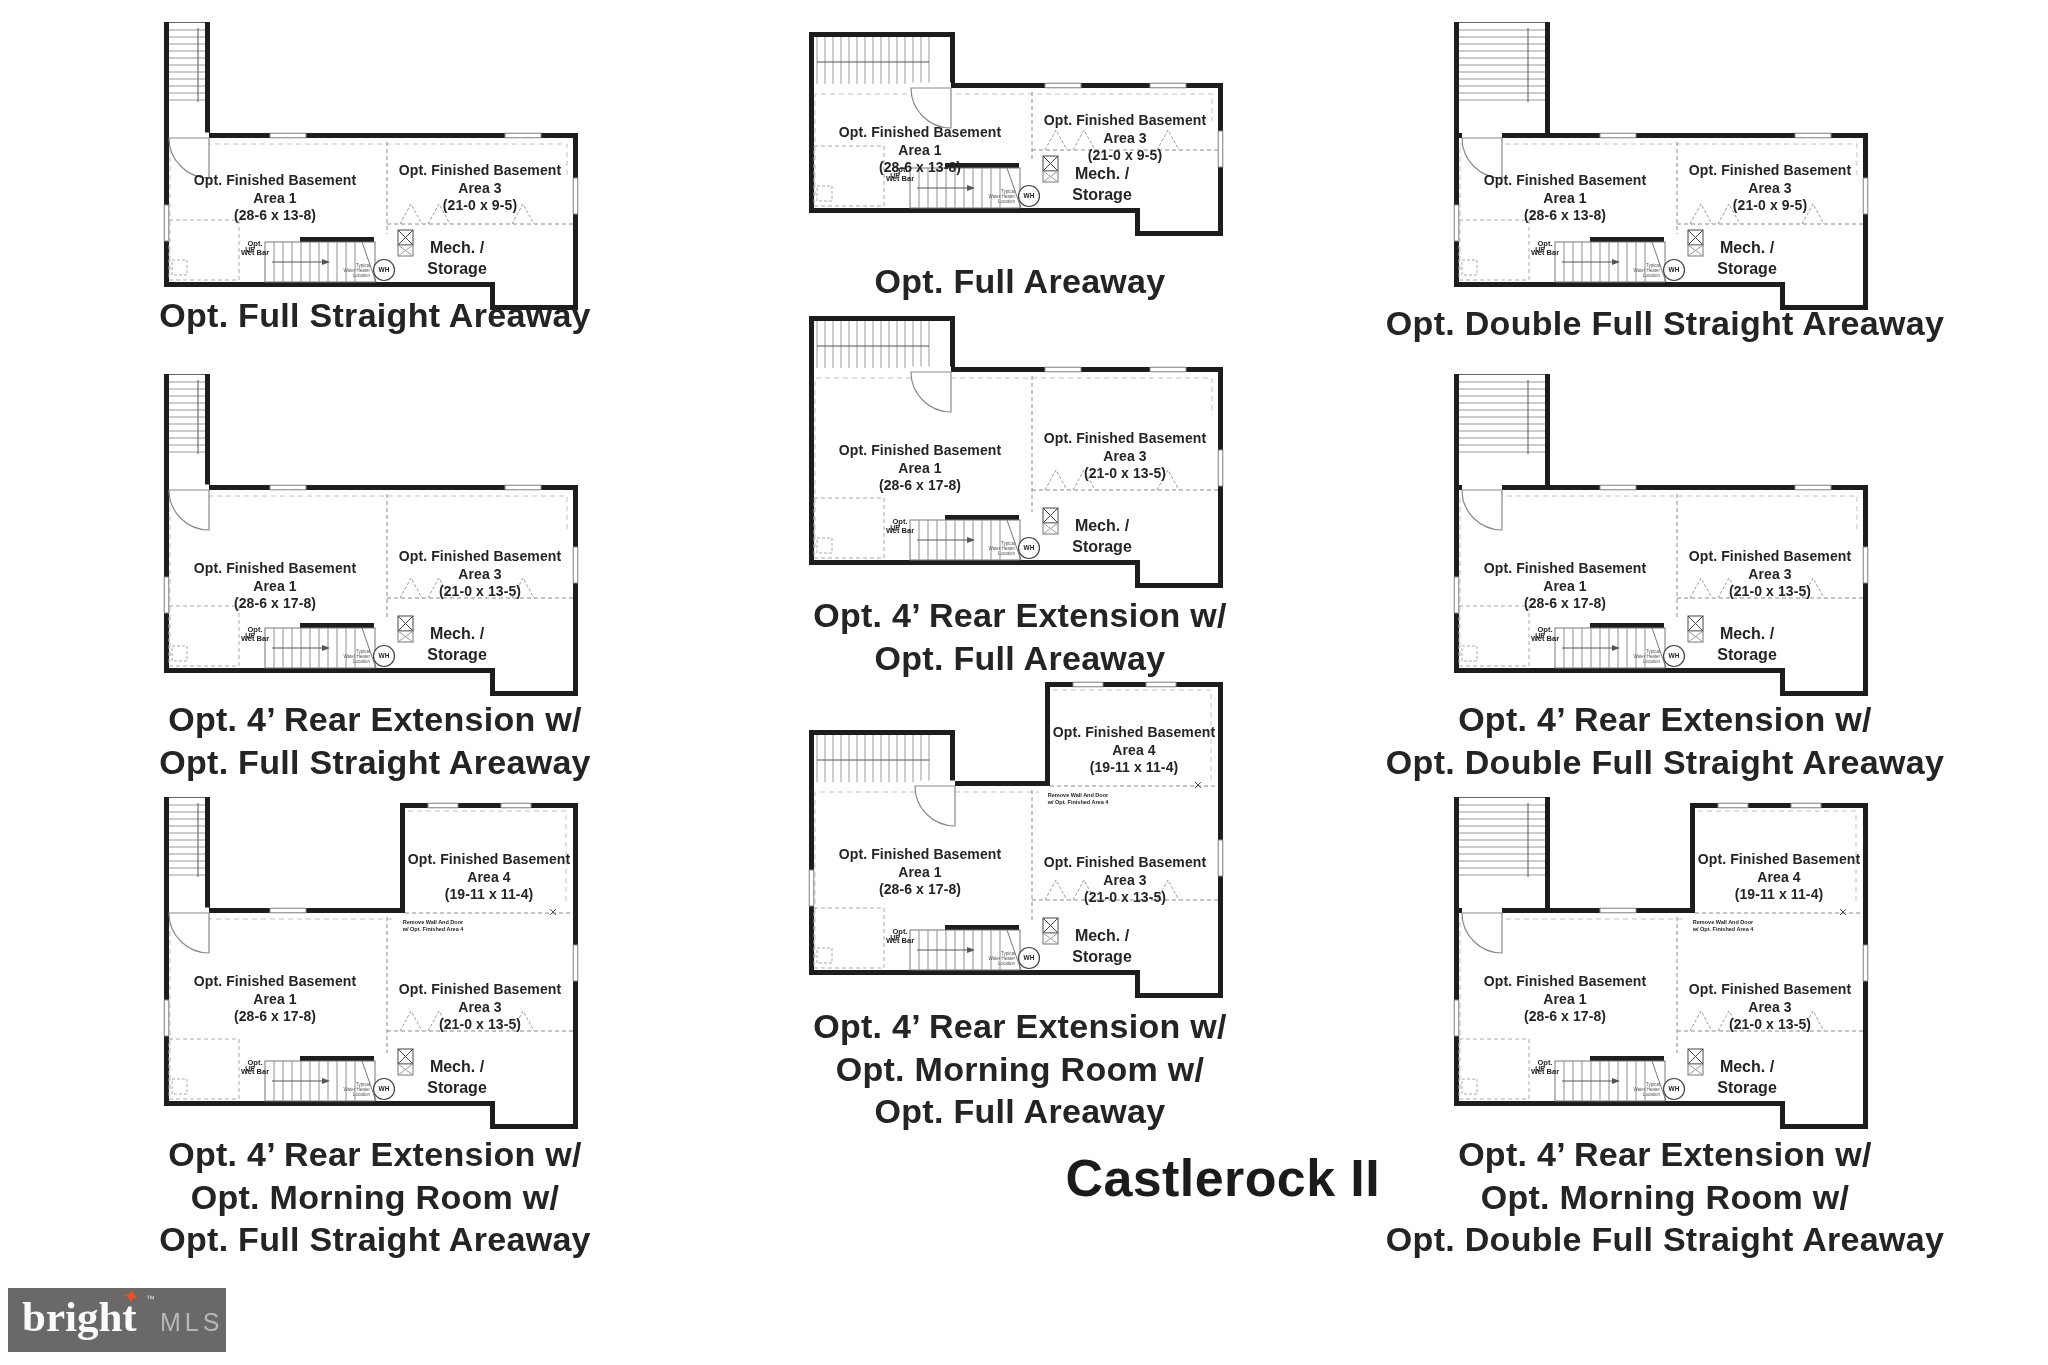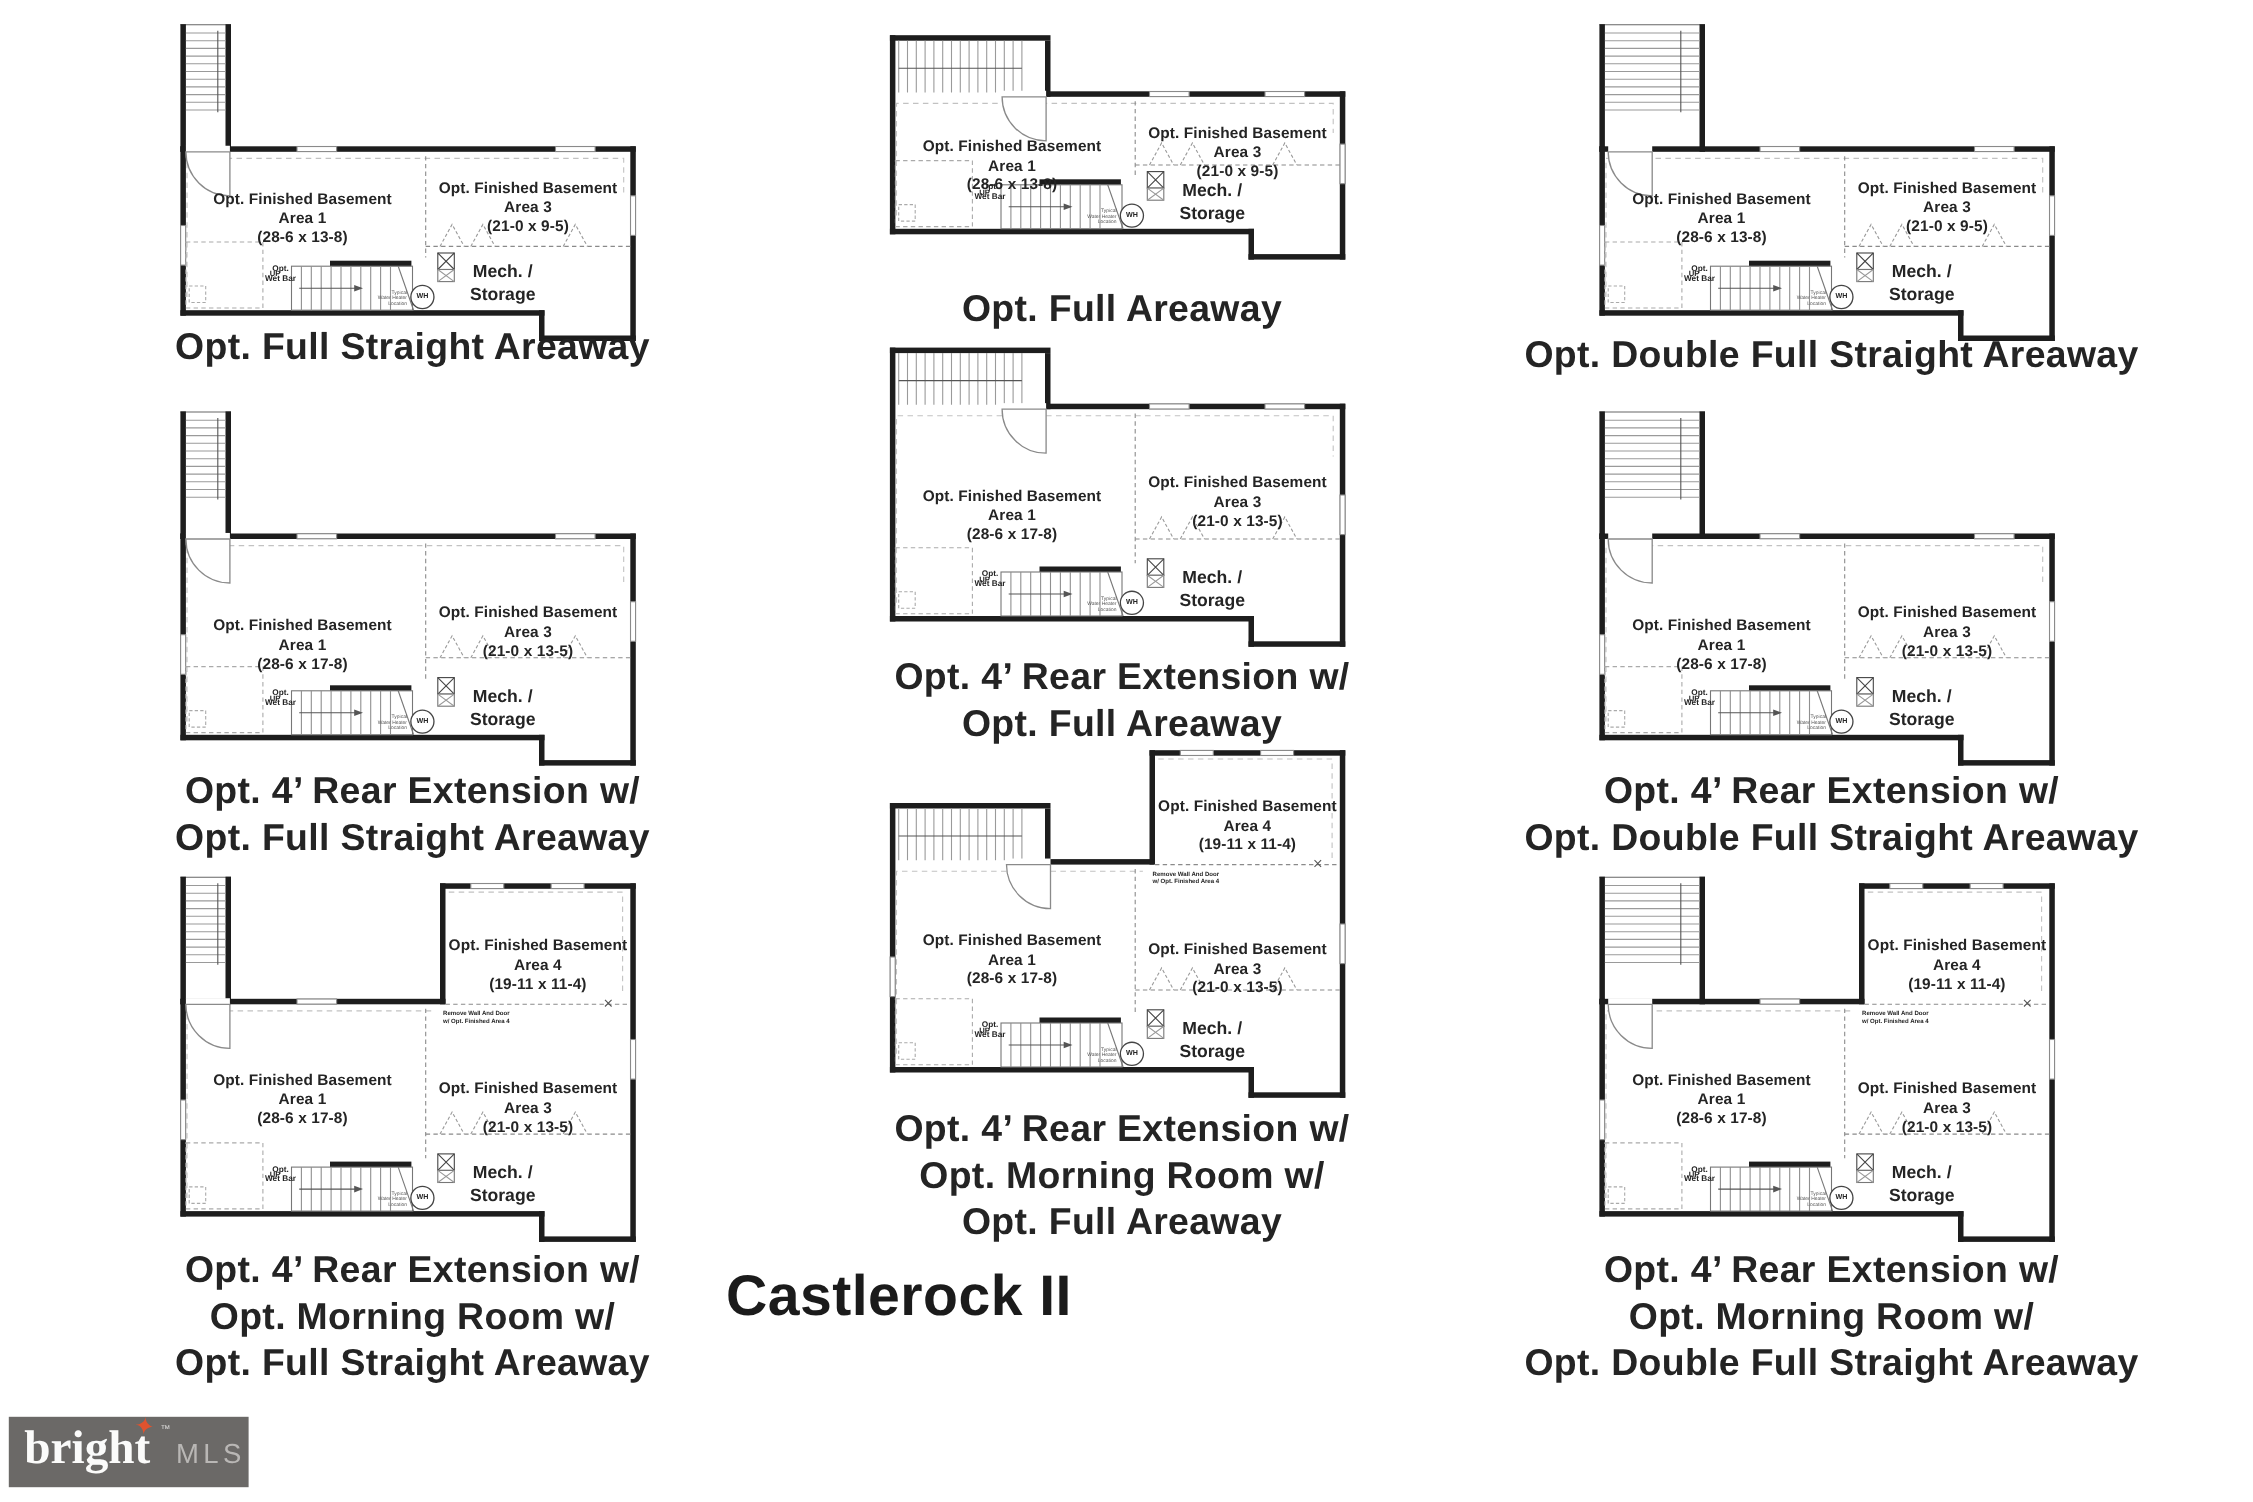--- a/index.html
+++ b/index.html
@@ -14,21 +14,21 @@
   .room{font-size:14px;letter-spacing:.1px}
   .mech{font-size:16px;line-height:1.3}
   .small{font-size:7.5px;line-height:1.15}
   .tiny{font-size:7px}
   .whl{font-size:6.5px}
   .micro{font-size:4.5px;line-height:1.1;font-weight:400;color:#555;text-align:right}
   .note{font-size:5.5px;line-height:1.25}
   .caption{position:absolute;left:215px;transform:translateX(-50%);text-align:center;
            font-size:34px;font-weight:700;letter-spacing:.3px;color:#242424;
            line-height:1.25;white-space:nowrap}
-  .title{position:absolute;left:660px;top:1148px;width:720px;text-align:left;
+  .title{position:absolute;left:660px;top:1148px;width:720px;text-align:right;
          font-size:52px;font-weight:800;letter-spacing:.4px;line-height:1.18;color:#1b1b1b}
   .logo{position:absolute;left:8px;top:1288px;width:218px;height:64px;background:#6b6967}
   .logo-brand{position:absolute;left:14px;top:4px;font-family:"Liberation Serif",serif;
               font-weight:700;font-size:43px;color:#fbfbfa}
   .logo-star{position:absolute;left:114px;top:-4px;font-size:22px;color:#e0532e;transform:rotate(8deg)}
   .logo-tm{position:absolute;left:138px;top:6px;font-size:9px;color:#dedddc}
   .logo-mls{position:absolute;left:152px;top:20px;font-size:25px;letter-spacing:4px;color:#b9b7b5}
 </style>
 </head>
 <body>

